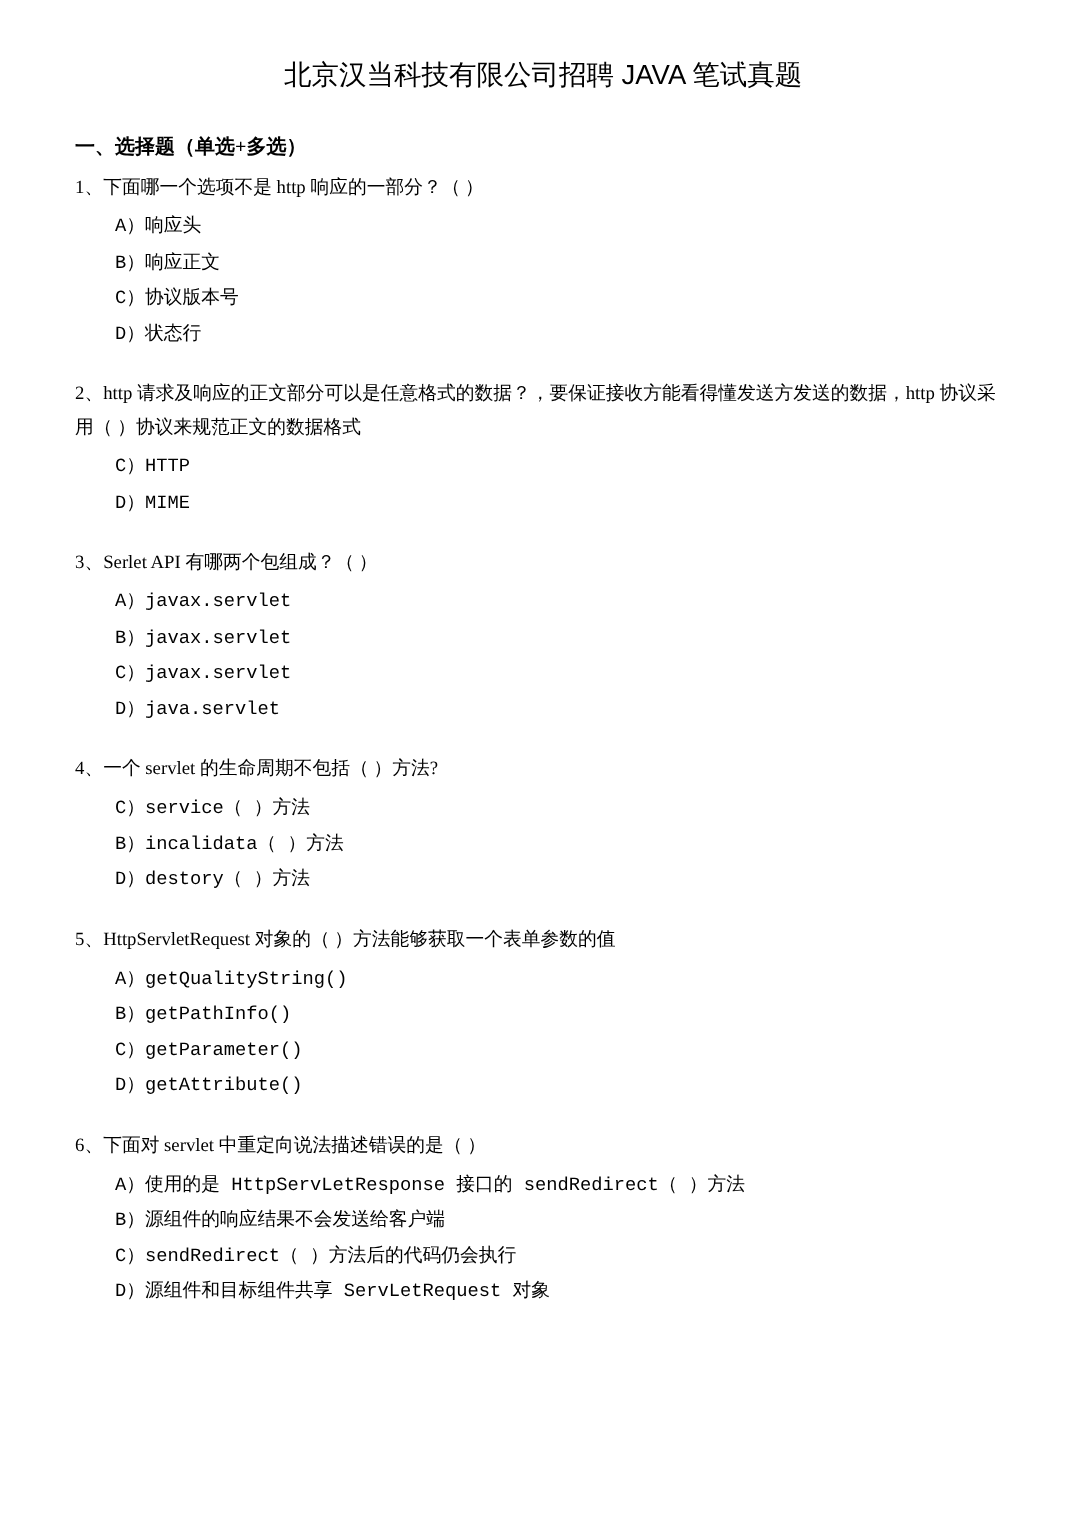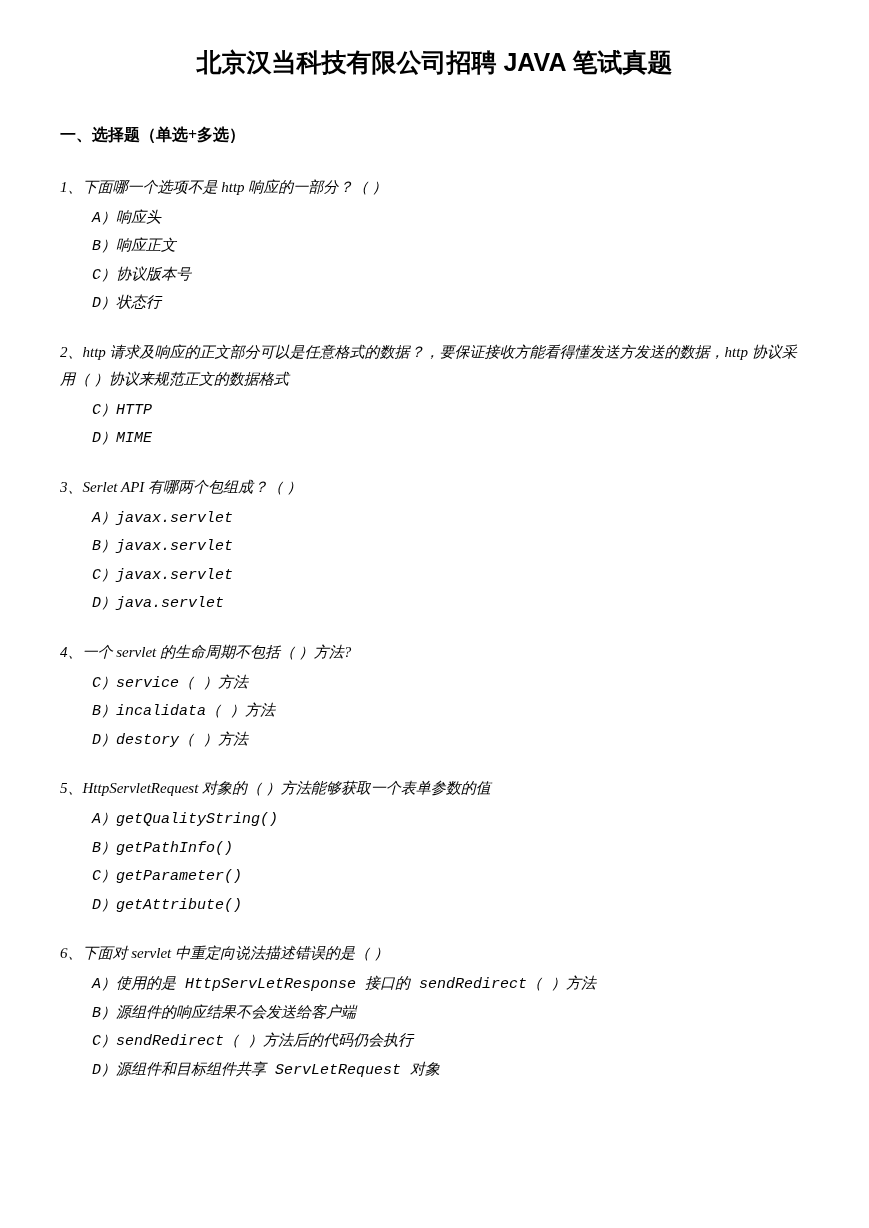--- a/index.html
+++ b/index.html
@@ -12,35 +12,34 @@
       background: #ffffff;
       font-family: "SimSun", "宋体", serif;
       font-size: 15px;
       color: #000000;
       padding: 40px 60px;
       line-height: 1.8;
     }
 
     .page-title {
       text-align: center;
-      font-size: 25px;
-      font-weight: bold;
-      margin-bottom: 36px;
+      font-size: 22px;
+      font-weight: normal;
+      margin-bottom: 24px;
       font-family: "SimHei", "黑体", sans-serif;
     }
 
     .section-title {
       font-size: 16px;
       font-weight: bold;
-      margin-bottom: 24px;
+      margin-bottom: 5px;
     }
 
     .question-block {
       margin-bottom: 20px;
-      font-style: italic;
     }
 
     .question-text {
       margin-bottom: 4px;
       text-indent: 0;
     }
 
     .options {
       padding-left: 32px;
     }

